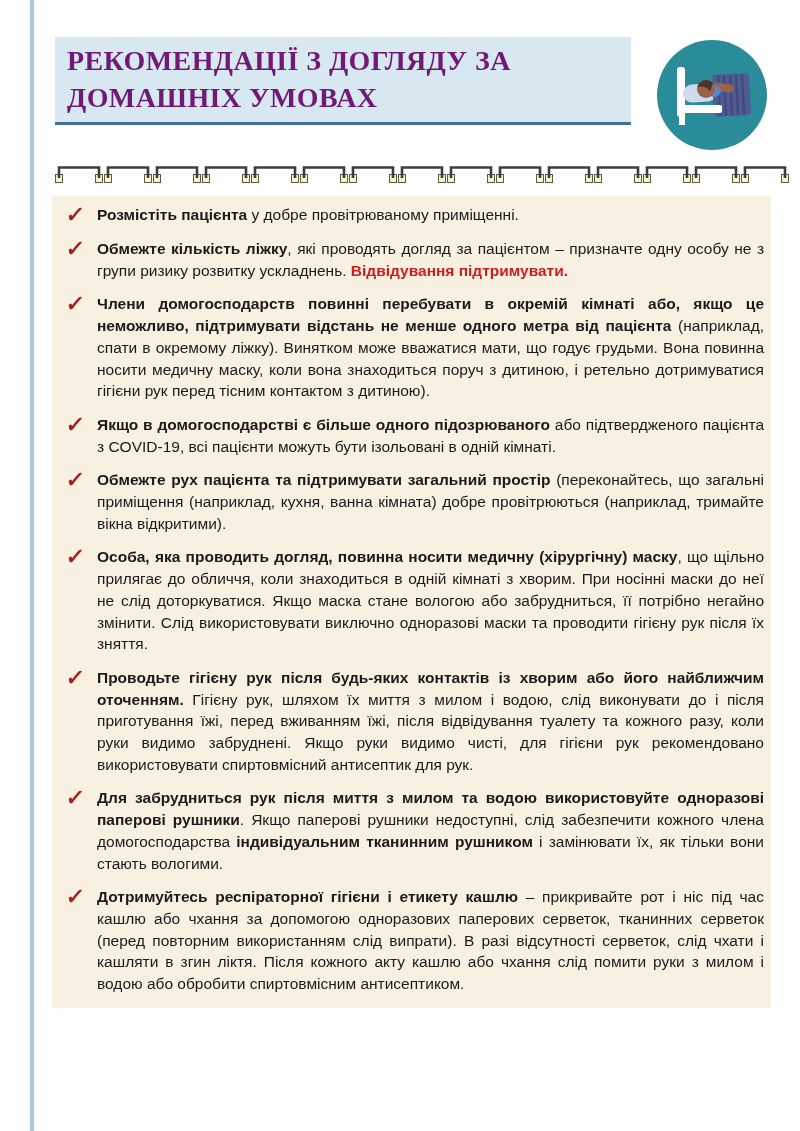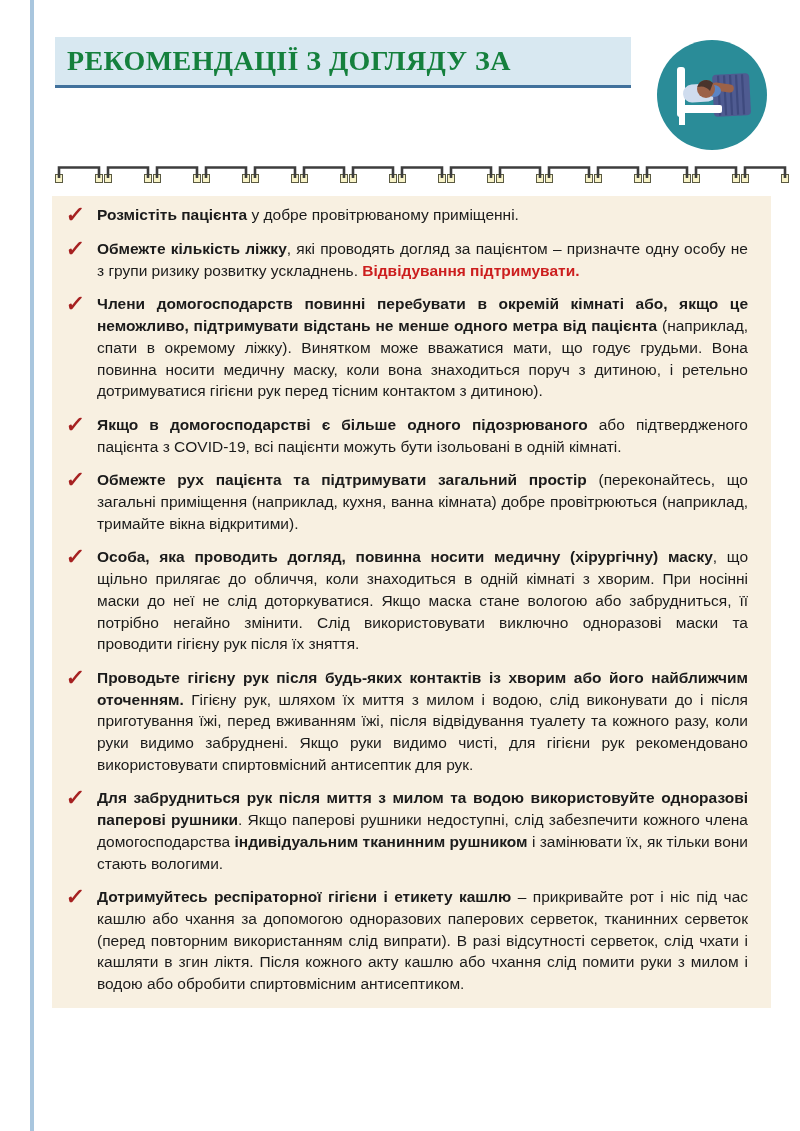--- a/index.html
+++ b/index.html
@@ -25,21 +25,21 @@
     background: #d8e8f1;
     border-bottom: 3px solid #41719c;
     padding: 5px 12px 6px 12px;
   }
   .title-line {
     font-family: "Liberation Serif", "DejaVu Serif", serif;
     font-weight: bold;
     font-size: 28px;
     line-height: 37px;
     letter-spacing: 0.4px;
-    color: #15803d;
+    color: #701a75;
   }
   .icon-circle {
     position: absolute;
     left: 656px; top: 39px;
     width: 112px; height: 112px;
   }
   
   .separator {
     position: absolute;
     left: 55px; top: 161px;
@@ -64,38 +64,39 @@
     flex: 0 0 37px;
     font-size: 22px;
     line-height: 22px;
     font-weight: bold;
     color: #a62121;
     padding-left: 6px;
     transform: skewX(-6deg);
   }
   .text {
     flex: 1;
-    padding-right: 23px;
+    padding-right: 7px;
     font-size: 15.5px;
     line-height: 21.7px;
     color: #1b1b1b;
     text-align: justify;
   }
   .text .b { font-weight: bold; }
   .text .red { color: #cc1e1e; font-weight: bold; }
 </style>
 </head>
 <body>
 
 <div class="page">
 
   <div class="left-rule"></div>
 
   <div class="title-block">
     <div class="title-line">РЕКОМЕНДАЦІЇ З ДОГЛЯДУ ЗА</div>
+    <div class="title-line">ДОМАШНІХ УМОВАХ</div>
   </div>
 
   <div class="icon-circle">
     <svg width="112" height="112" viewBox="0 0 112 112">
       <circle cx="56" cy="56" r="55" fill="#2a8c98"></circle>
 
       <rect x="21" y="28" width="8" height="50" rx="3" fill="#ffffff"></rect>
 
       <rect x="27" y="45" width="34" height="18" rx="9" fill="#cfdcee" transform="rotate(-4 44 54)"></rect>
 

